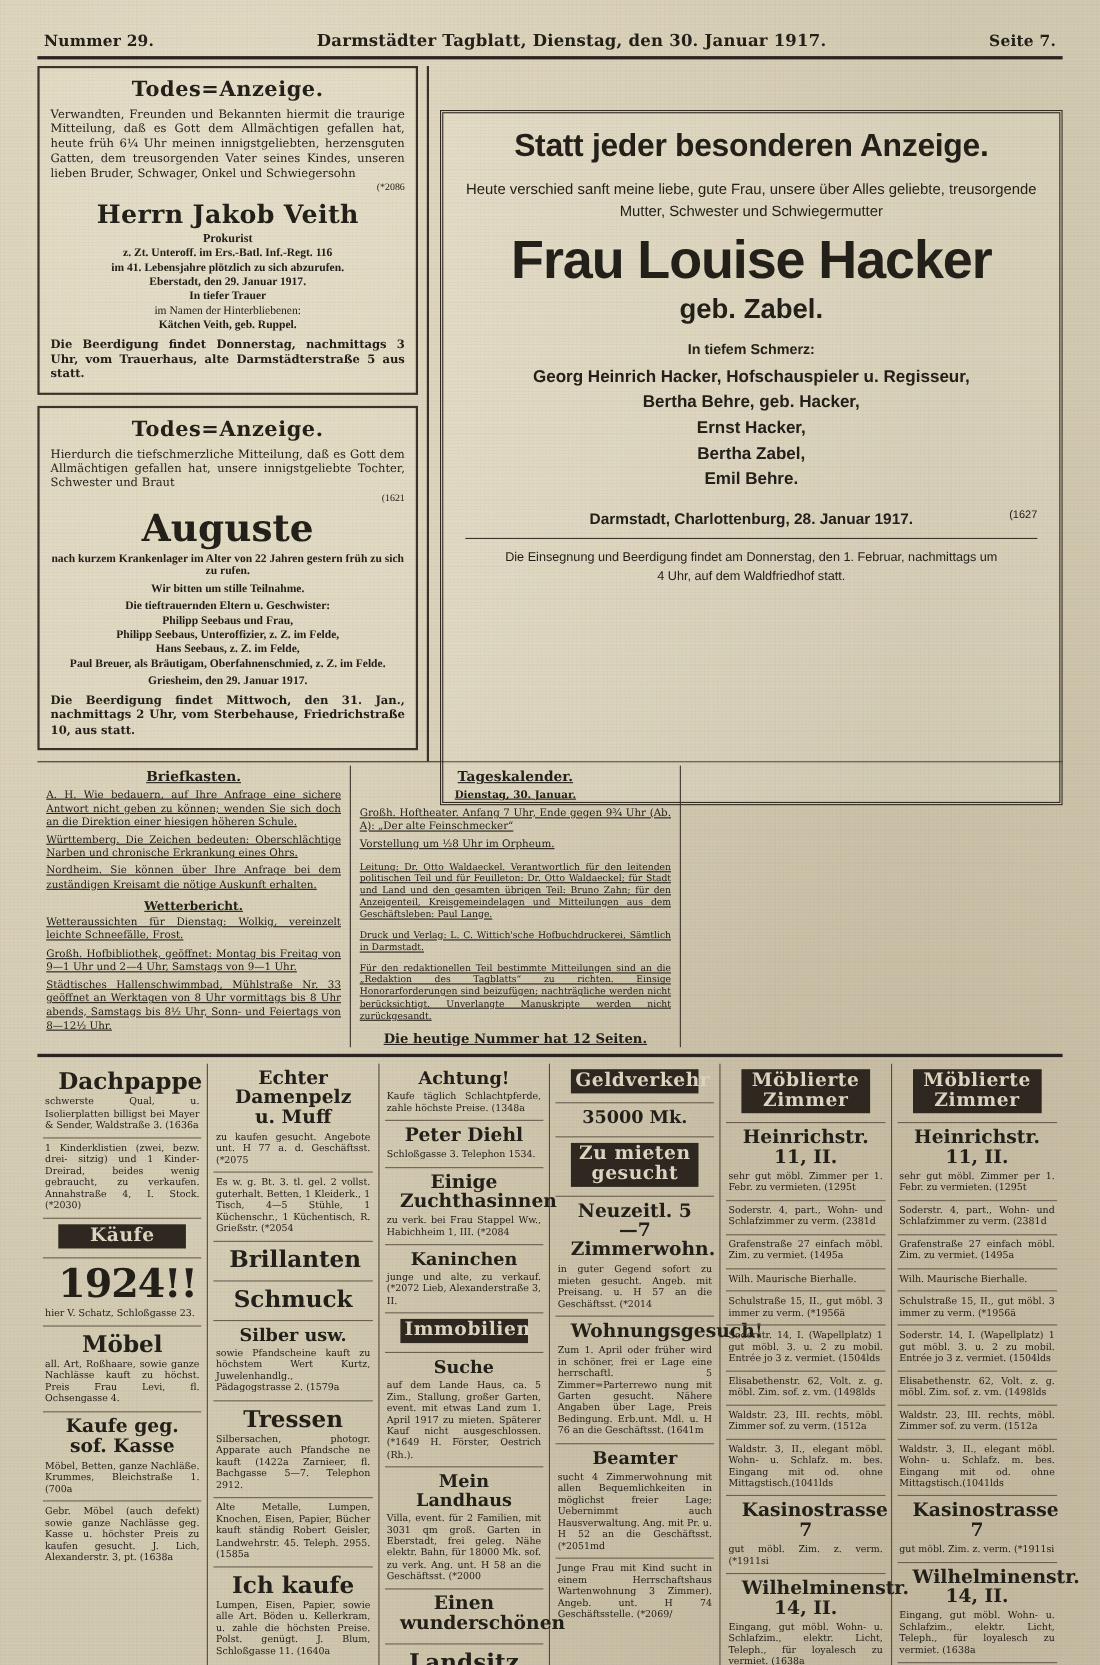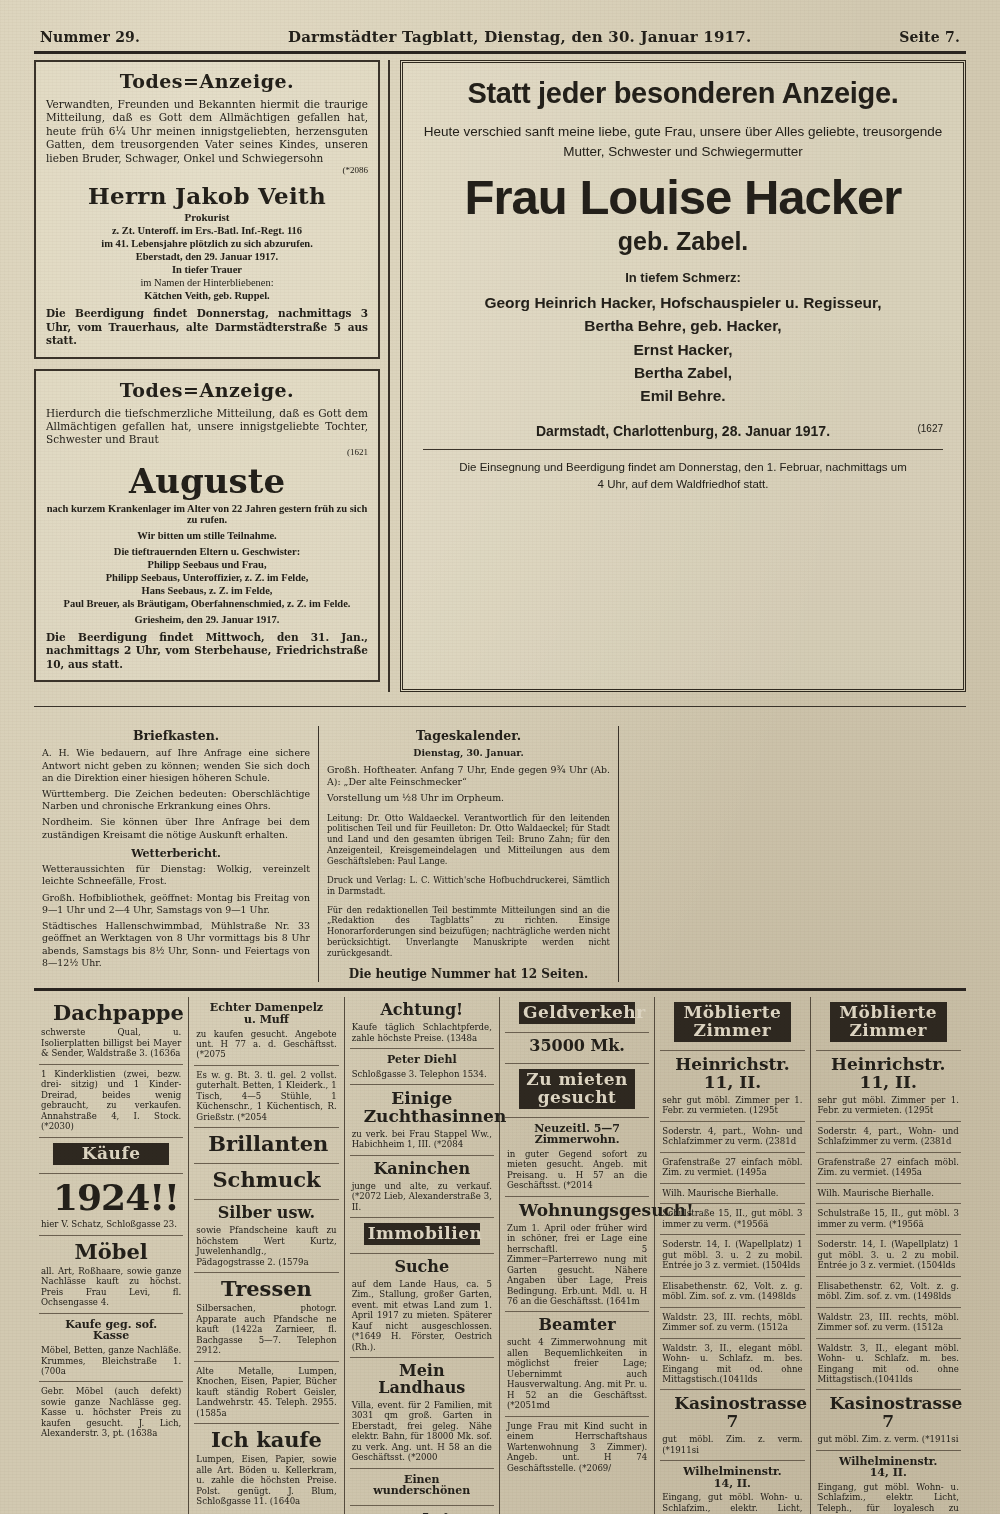--- a/index.html
+++ b/index.html
@@ -72,20 +72,21 @@
   }
   .tiny-ref { font-size:9px; }
   .rt { text-align:right; }
 
   
   .big-anzeige {
     border:3px double #2f291f;
     padding:14px 20px 4px 20px;
     background:rgba(255,252,240,.15);
     height:100%;
+    margin-top:40px;
   }
   .ba-head {
     text-align:center; font-weight:bold; font-size:29px;
     font-family:"Liberation Sans", sans-serif;
     letter-spacing:-.3px; margin-bottom:12px;
   }
   .ba-intro {
     text-align:center; font-size:13.5px; line-height:1.45;
     font-family:"Liberation Sans", sans-serif; margin-bottom:6px;
   }
@@ -112,21 +113,21 @@
     position:relative;
   }
   .ba-place .ref { position:absolute; right:0; font-size:10px; font-weight:normal;}
   .ba-foot {
     text-align:center; font-size:11.5px; line-height:1.45;
     font-family:"Liberation Sans", sans-serif; margin-top:10px;
     border-top:1px solid #3a332a; padding-top:9px;
   }
 
   
-  .mid-region { display:flex; margin-top:14px; border-top:1px solid #3a332a; padding-top:19px;}
+  .mid-region { display:flex; margin-top:0; border-top:1px solid #3a332a; padding-top:3px;text-decoration:underline;}
   .mid-col { padding:0 8px; font-size:9.4px; line-height:1.3; text-align:justify;
              font-family:"DejaVu Serif", serif; }
   .mid-col.c1 { width:285px; border-right:1px solid #3a332a; }
   .mid-col.c2 { width:300px; border-right:1px solid #3a332a; }
   .mid-col.c3 { flex:1; }
   .mid-h {
     text-align:center; font-weight:bold; font-size:12.5px; margin:2px 0 3px;
     font-family:"DejaVu Serif", serif;
   }
   .mid-h2 { text-align:center; font-weight:bold; font-size:11px; margin:6px 0 2px; }
@@ -151,21 +152,21 @@
   }
   .ad:last-child { border-bottom:none; }
   .ad-h {
     display:block; text-align:center; font-weight:bold;
     font-family:"DejaVu Serif", serif;
     margin:1px 12px 3px; line-height:1.05;
   }
   .ad-h.s1 { font-size:21px; }
   .ad-h.s2 { font-size:16px; }
   .ad-h.s3 { font-size:17px; }
-  .ad-h.s4 { font-size:11px; }
+  .ad-h.s4 { font-size:17px; }
   .ad-h.inv {
     background:#2e2820; color:#ddd5c2; padding:2px 4px; letter-spacing:.5px;
   }
   .ad-h.huge { font-size:36px; letter-spacing:-1px; }
   .ad-b { display:block; }
   .ref { font-size:7.6px; }
 </style>
 </head>
 <body>
 

